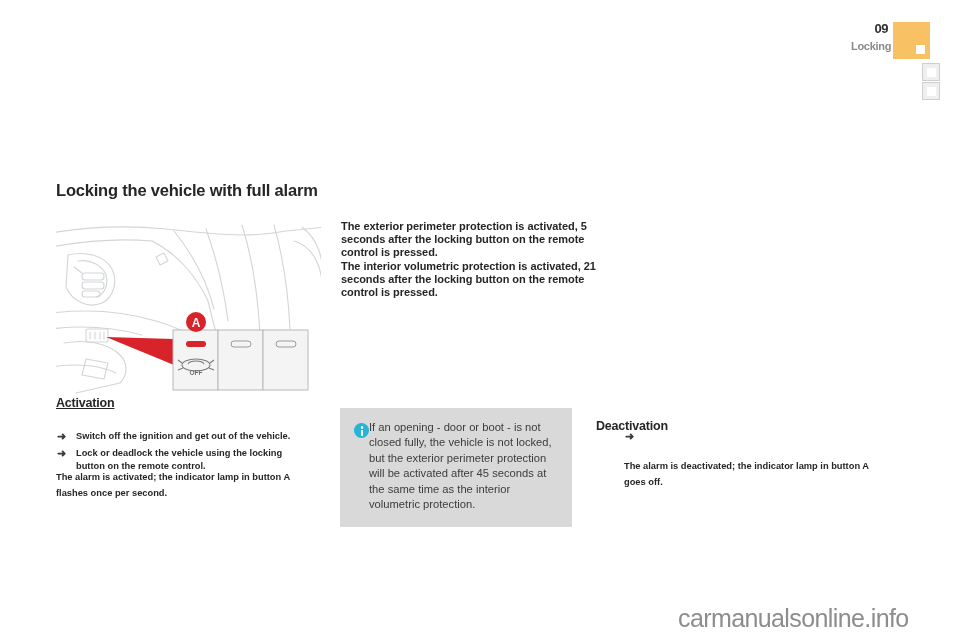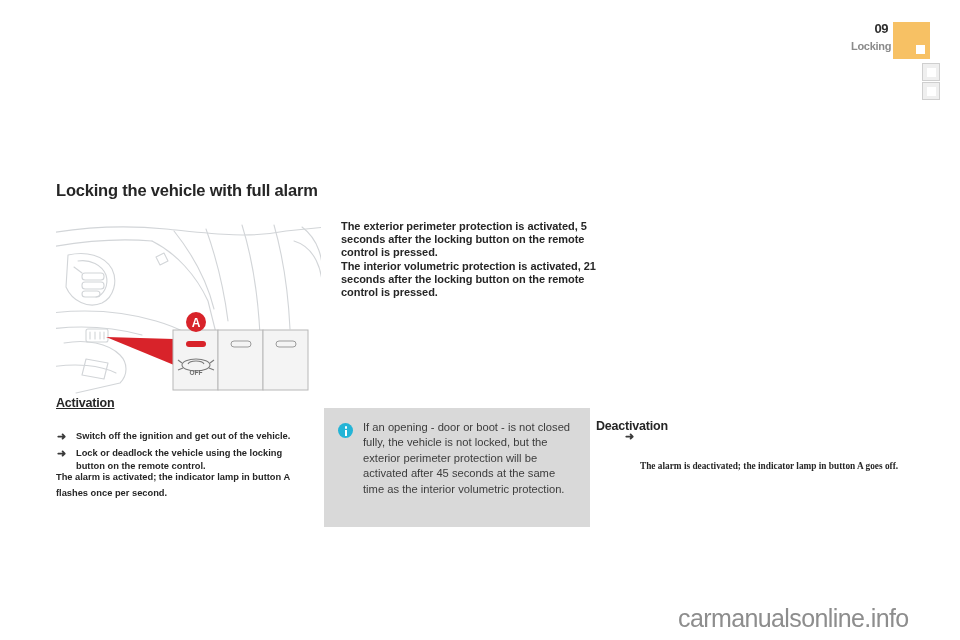--- a/index.html
+++ b/index.html
@@ -153,30 +153,30 @@
   }
 
   .trailing-note {
     position: absolute;
     font-size: 9.3px;
     font-weight: bold;
     color: #262626;
     line-height: 15.5px;
   }
   .note-activation   { left: 56px;  top: 470px; width: 252px; }
-  .note-deactivation { left: 640px; top: 459px; width: 262px; font-family: Liberation Serif, serif; }
+  .note-deactivation { left: 624px; top: 459px; width: 262px; }
 
   
   .info-box {
     position: absolute;
-    left: 324px; top: 408px;
-    width: 266px; height: 119px;
+    left: 340px; top: 408px;
+    width: 232px; height: 119px;
     background: #d9d9d9;
     box-sizing: border-box;
-    padding: 12px 14px 12px 14px;
+    padding: 12px 14px 12px 4px;
   }
   .info-box .info-icon {
     position: absolute;
     left: 14px; top: 15px;
     width: 15px; height: 15px;
     border-radius: 50%;
     background: #24b4d6;
   }
   .info-box .info-icon::before {
     content: "";

